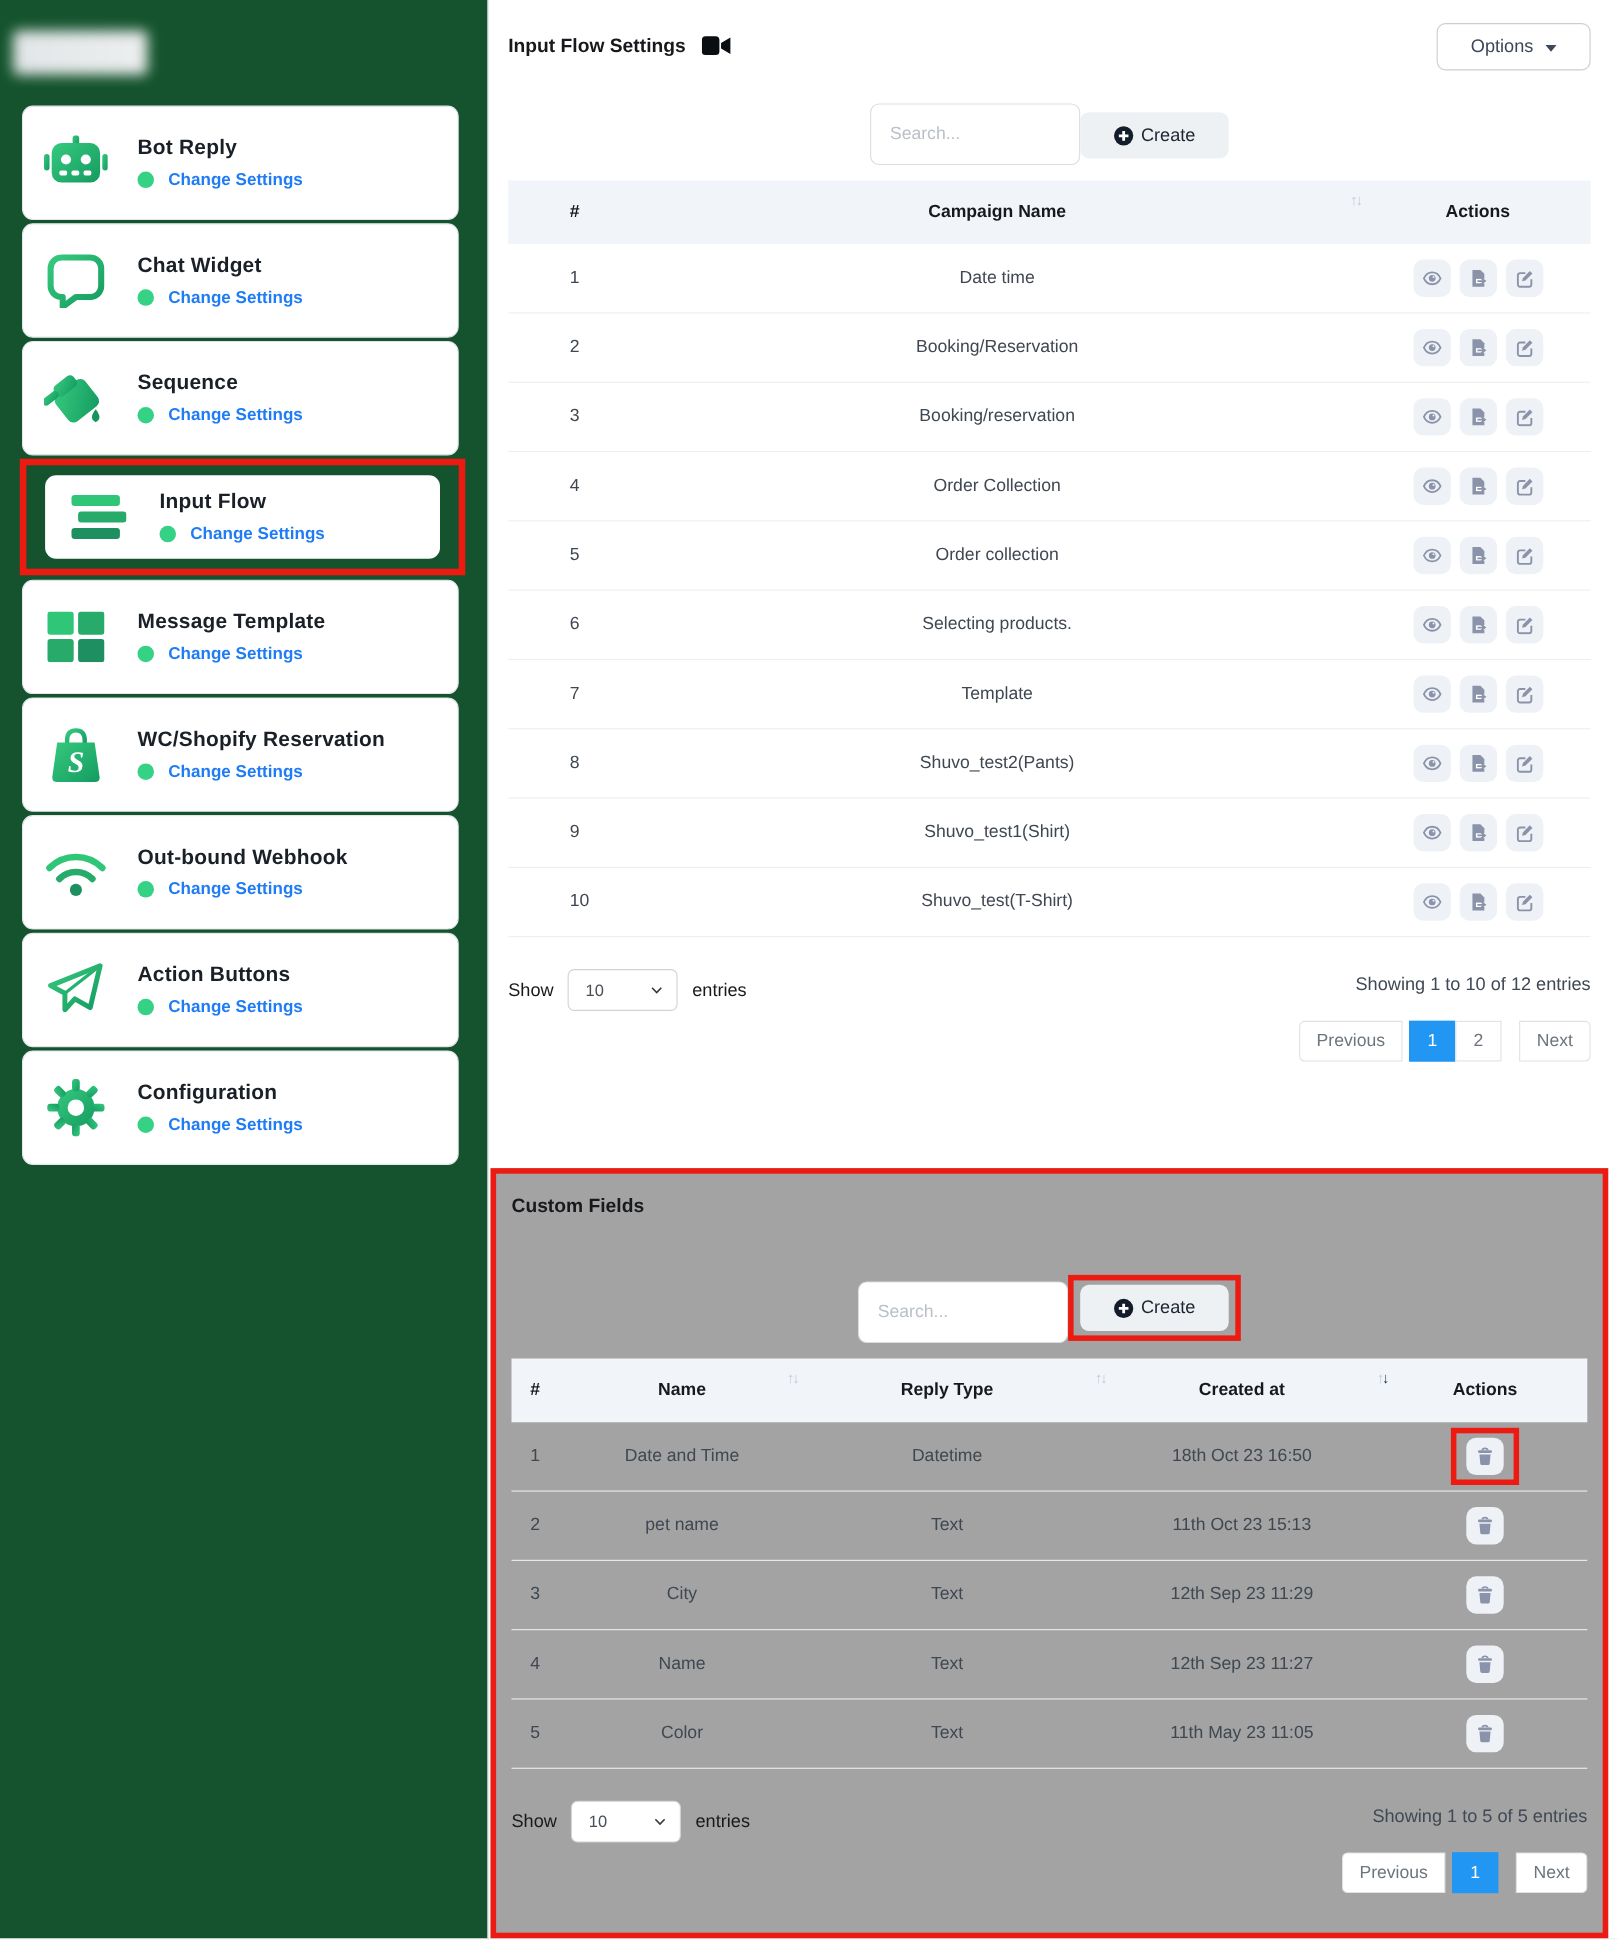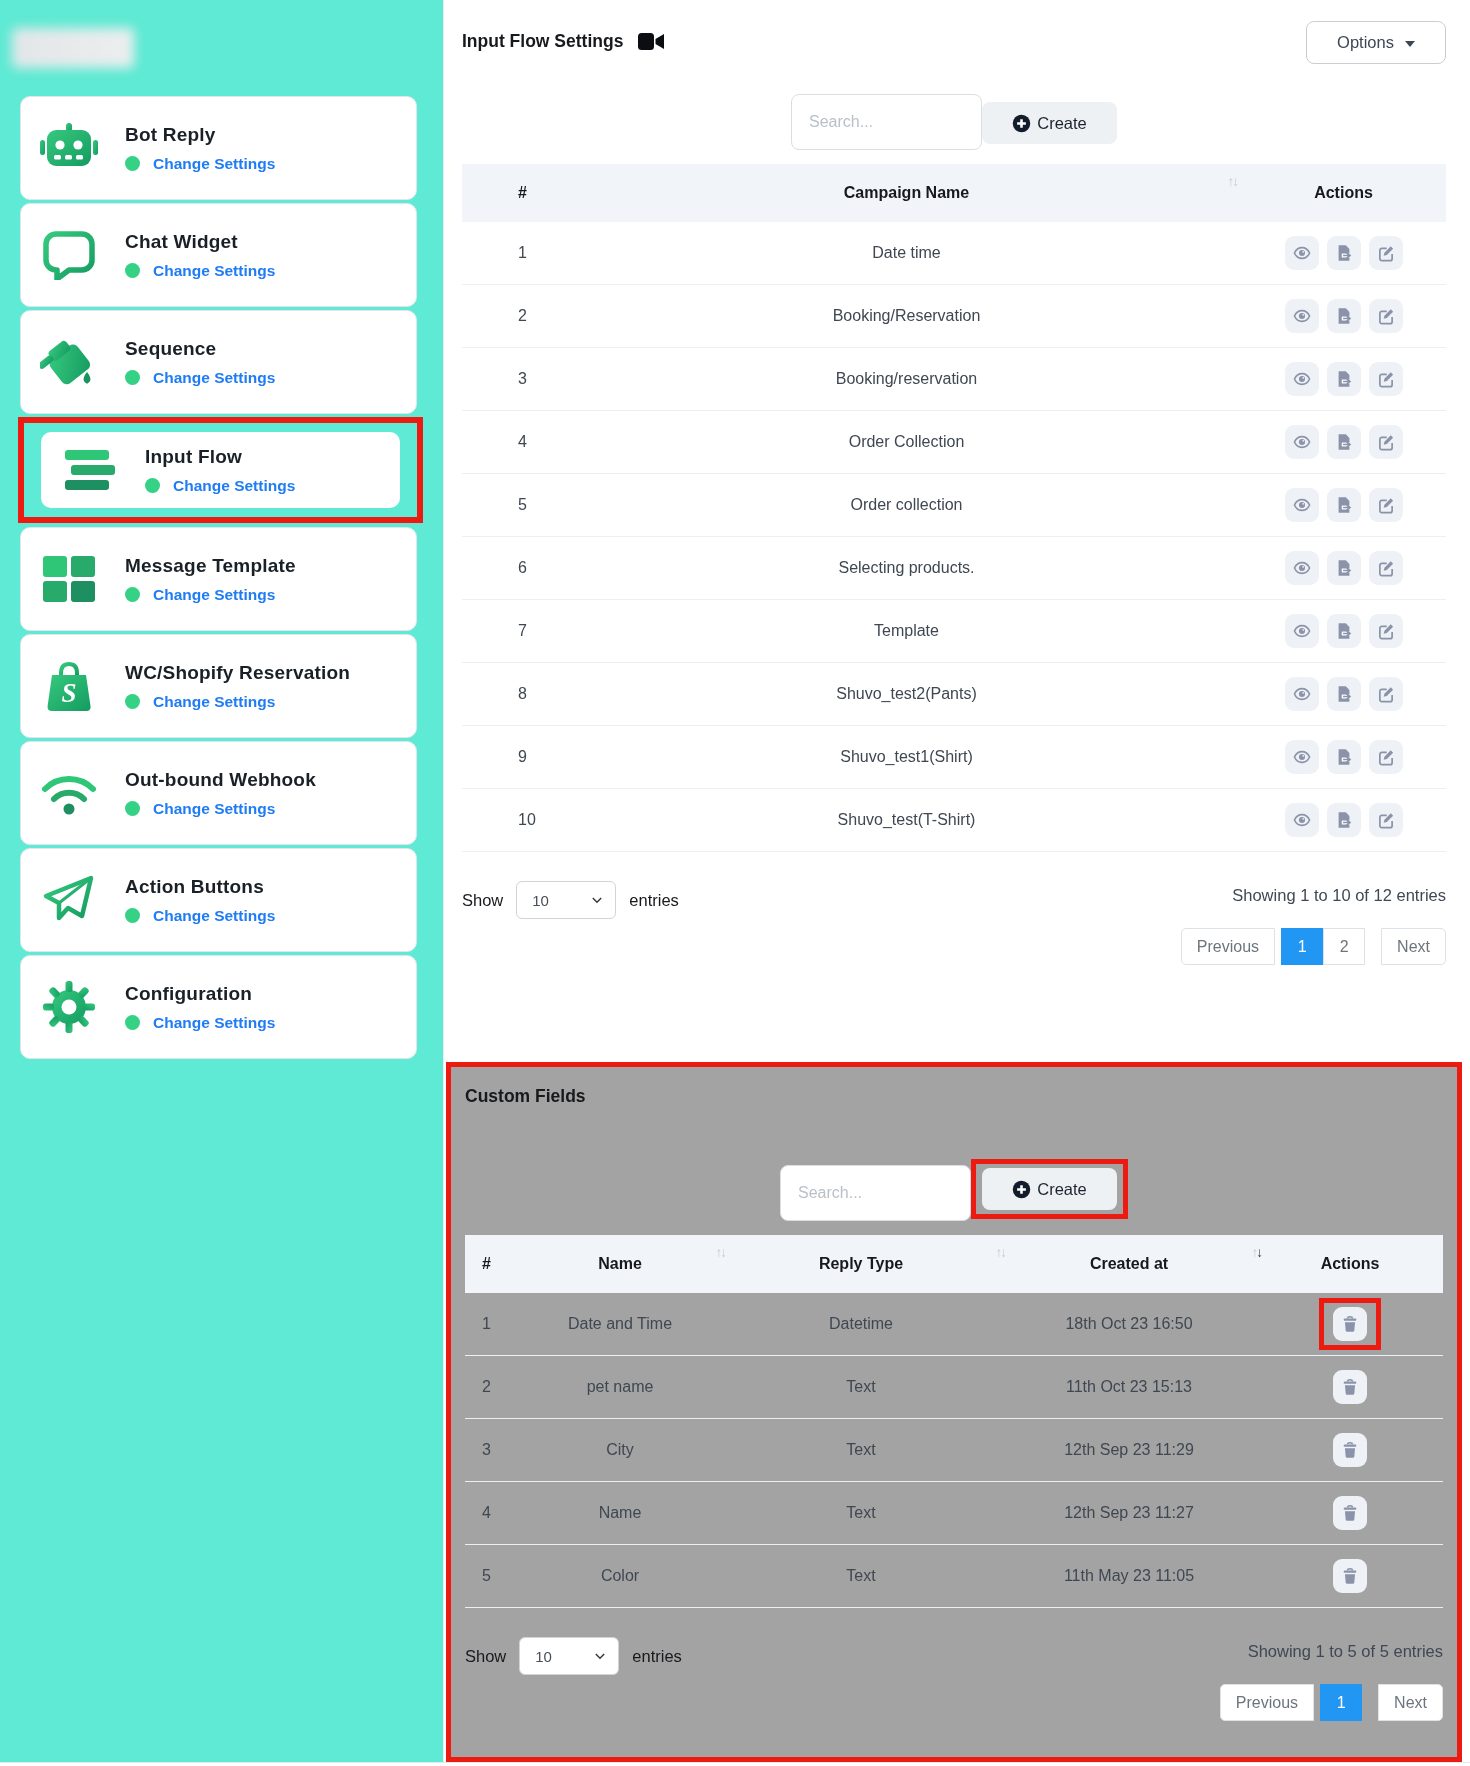--- a/index.html
+++ b/index.html
@@ -1,21 +1,21 @@
 <!DOCTYPE html>
 <html><head>
 <meta charset="utf-8">
 <style>
   * { margin:0; padding:0; box-sizing:border-box; }
   html,body { width:1470px; background:#fff; font-family:"Liberation Sans", sans-serif; color:#212529; }
   body { height:1766px; overflow:hidden; }
   .page { display:flex; width:1470px; min-height:1758px; border-bottom:1px solid #e8eaed; }
 
   
-  .sidebar { width:444px; flex:0 0 444px; border-right:1px solid #e8eaed; padding-top:24px; background:#5eead4; }
+  .sidebar { width:444px; flex:0 0 444px; border-right:1px solid #e8eaed; padding-top:24px; background:#14532d; }
   .logo-blur { width:122px; height:40px; margin:4px 0 0 12px; background:linear-gradient(90deg,#e3e6e8,#eceeef); border-radius:4px; filter:blur(6px); }
   .cards { margin-top:28px; padding:0 26px 0 20px; }
   .card { height:104px; margin-bottom:3px; border:1px solid #e2e6ea; border-radius:10px; background:#fff;
           display:flex; align-items:center; padding-left:8px; cursor:pointer; }
   .card-icon { width:80px; display:flex; justify-content:center; align-items:center; flex:0 0 80px; }
   .card-body { margin-left:16px; }
   .card-title { font-size:19px; font-weight:600; color:#1a2027; letter-spacing:.2px; }
   .change-row { display:flex; align-items:center; gap:13px; margin-top:9px; }
   .dot { width:15px; height:15px; border-radius:50%; background:#35d185; }
   .change-link { color:#1f7cf4; font-weight:700; font-size:15.5px; text-decoration:none; cursor:pointer; }

